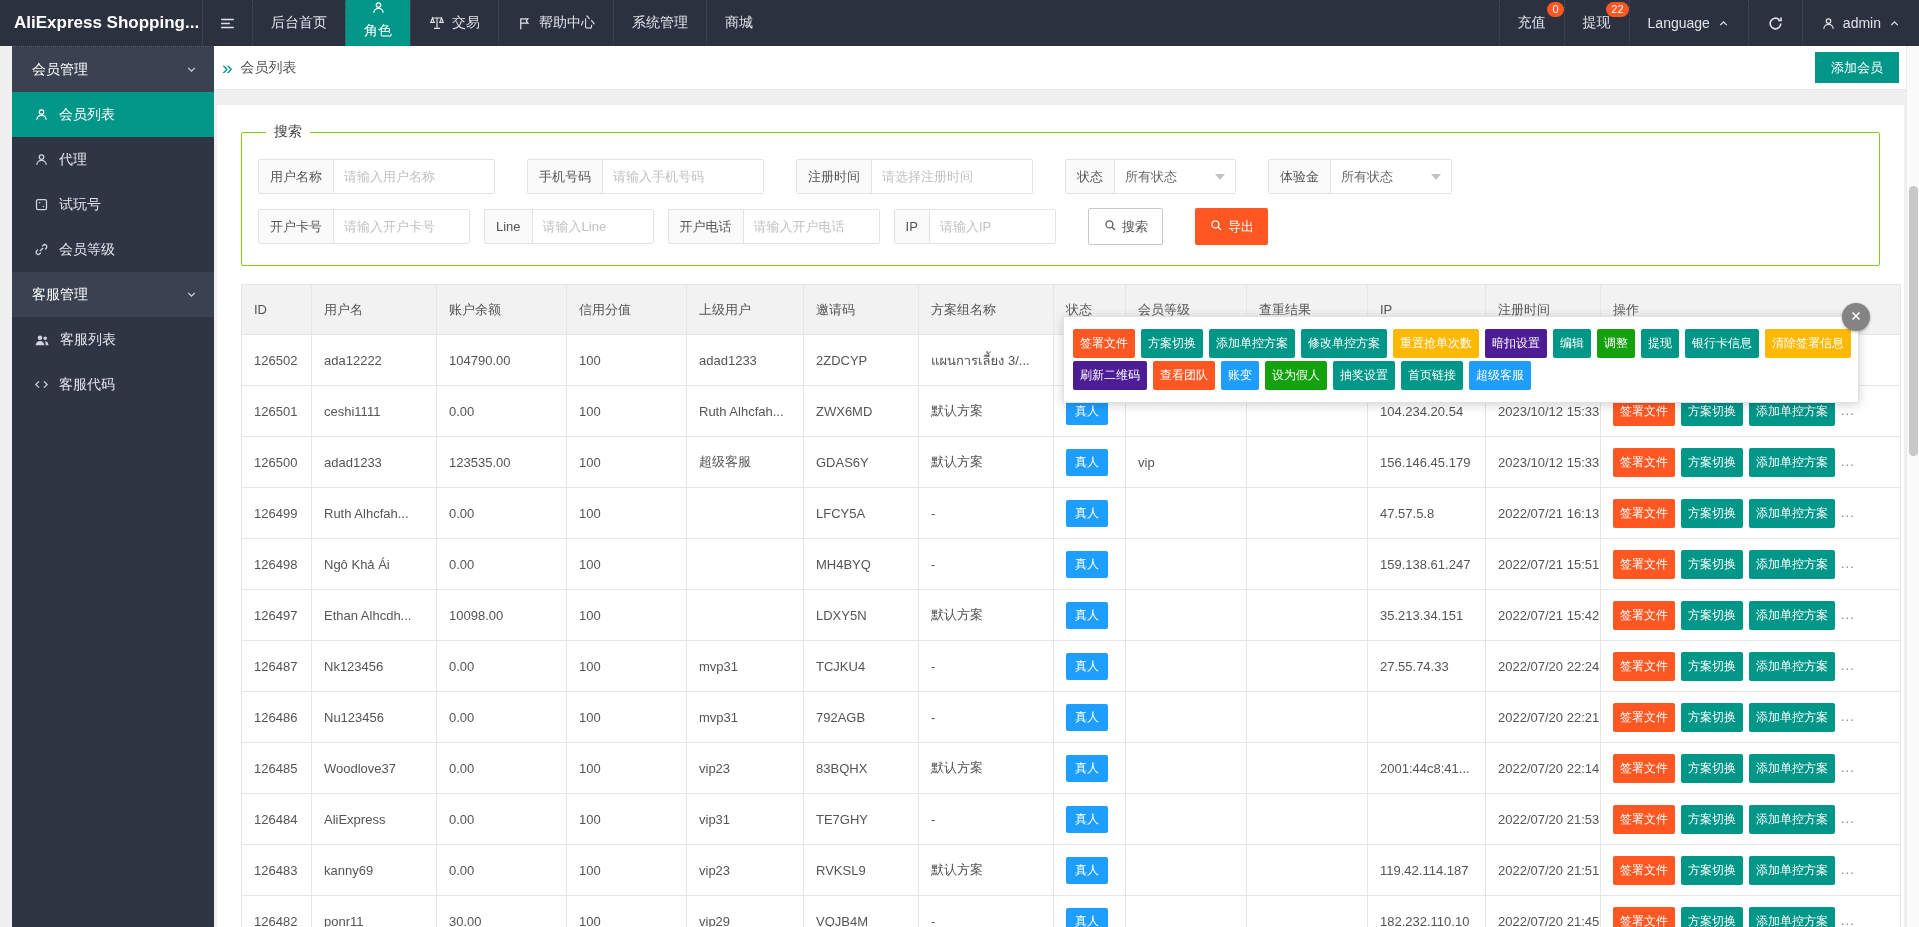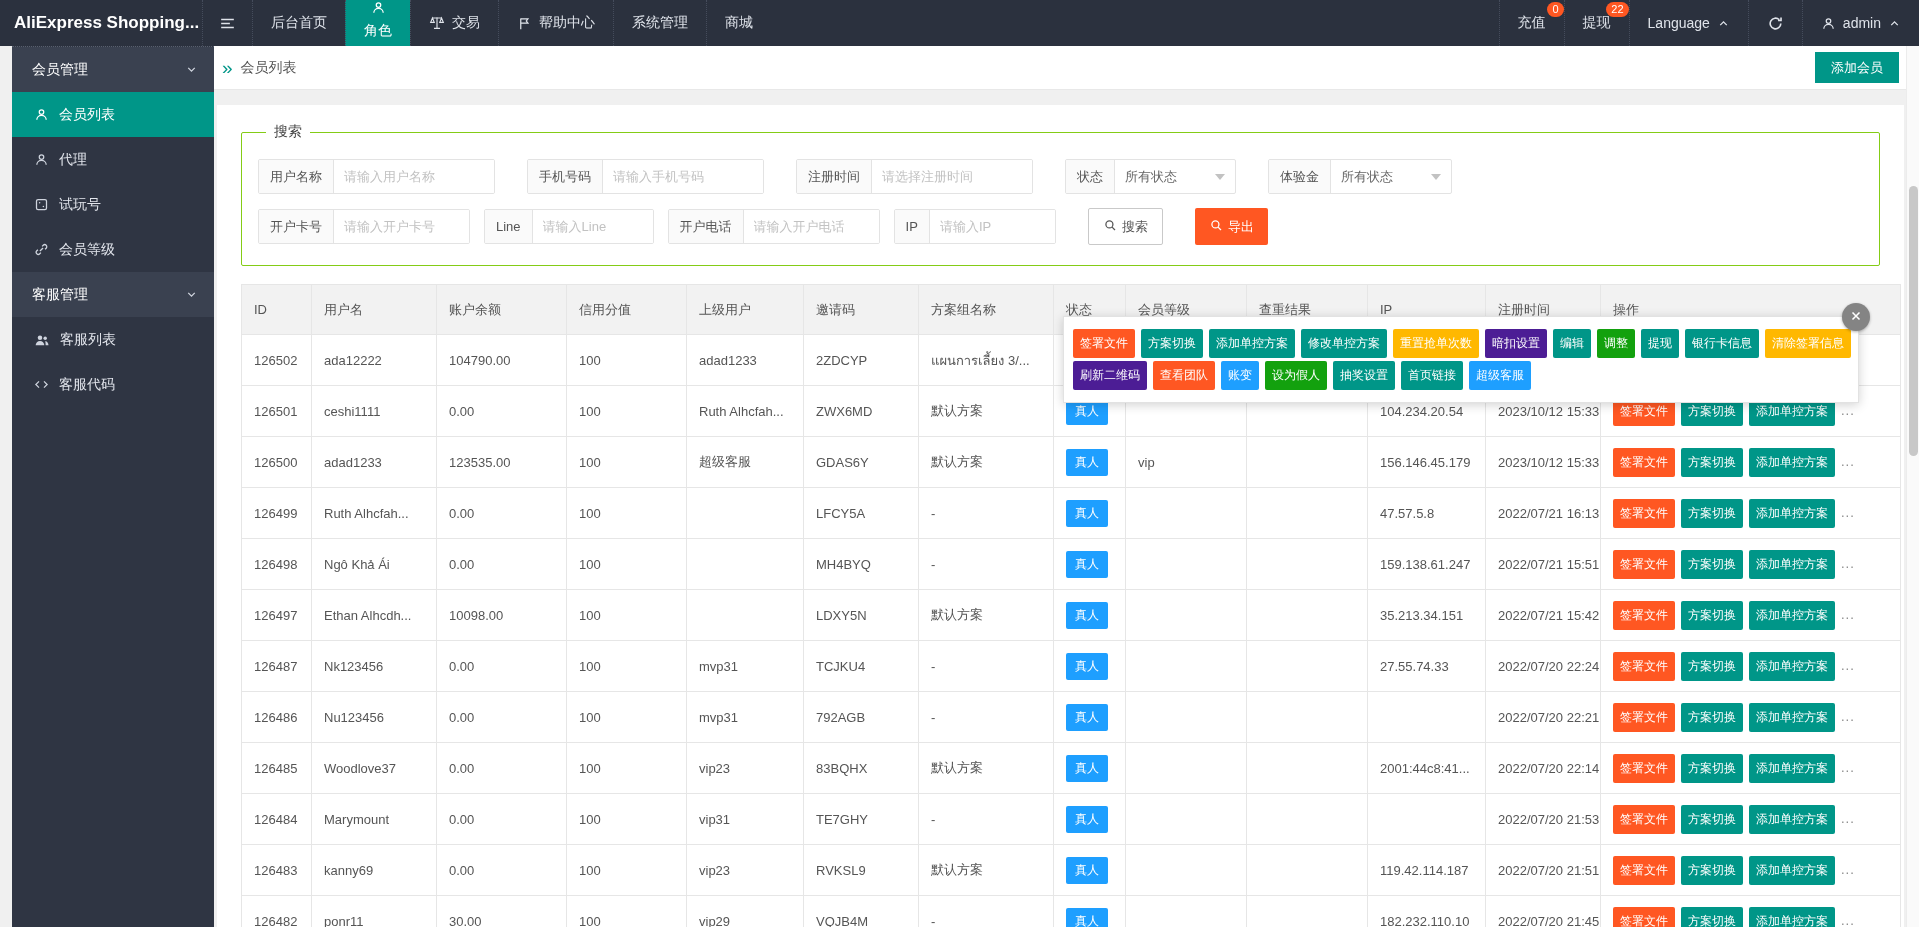--- a/index.html
+++ b/index.html
@@ -498,21 +498,21 @@
               <td>默认方案</td>
               <td><span class="badge-status">真人</span></td>
               <td></td>
               <td></td>
               <td>2001:44c8:41...</td>
               <td>2022/07/20 22:14</td>
               <td><span class="ob c-orange">签署文件</span><span class="ob c-teal">方案切换</span><span class="ob c-teal">添加单控方案</span><span class="more-dots">...</span></td>
             </tr>
             <tr>
               <td>126484</td>
-              <td>Marymount</td>
+              <td>AliExpress</td>
               <td>0.00</td>
               <td>100</td>
               <td>vip31</td>
               <td>TE7GHY</td>
               <td>-</td>
               <td><span class="badge-status">真人</span></td>
               <td></td>
               <td></td>
               <td></td>
               <td>2022/07/20 21:53</td>

